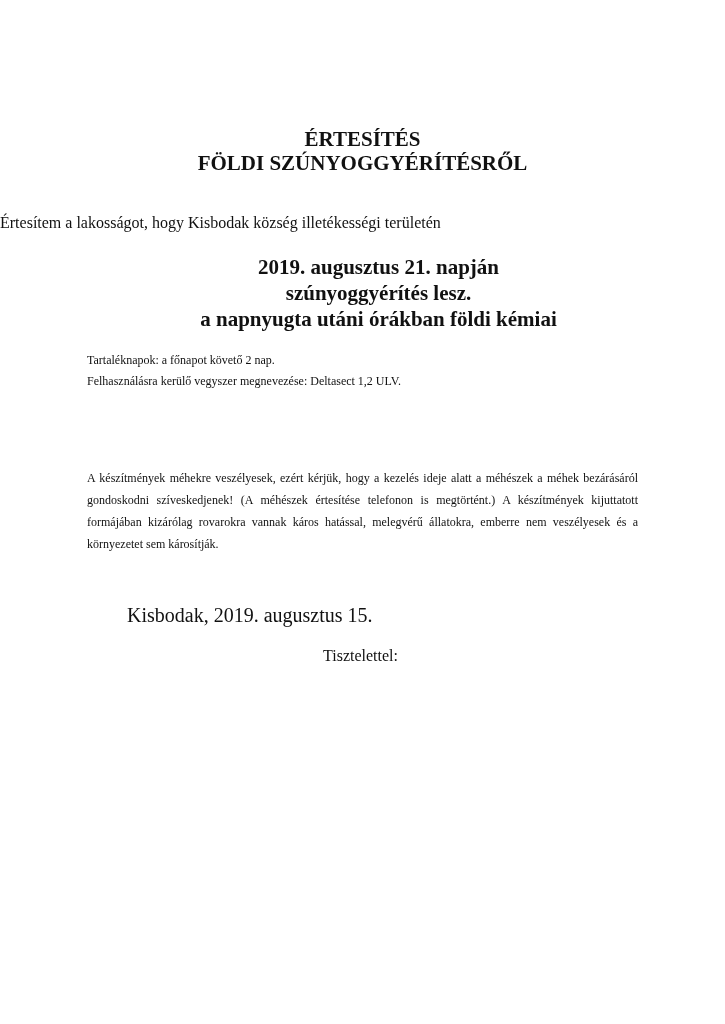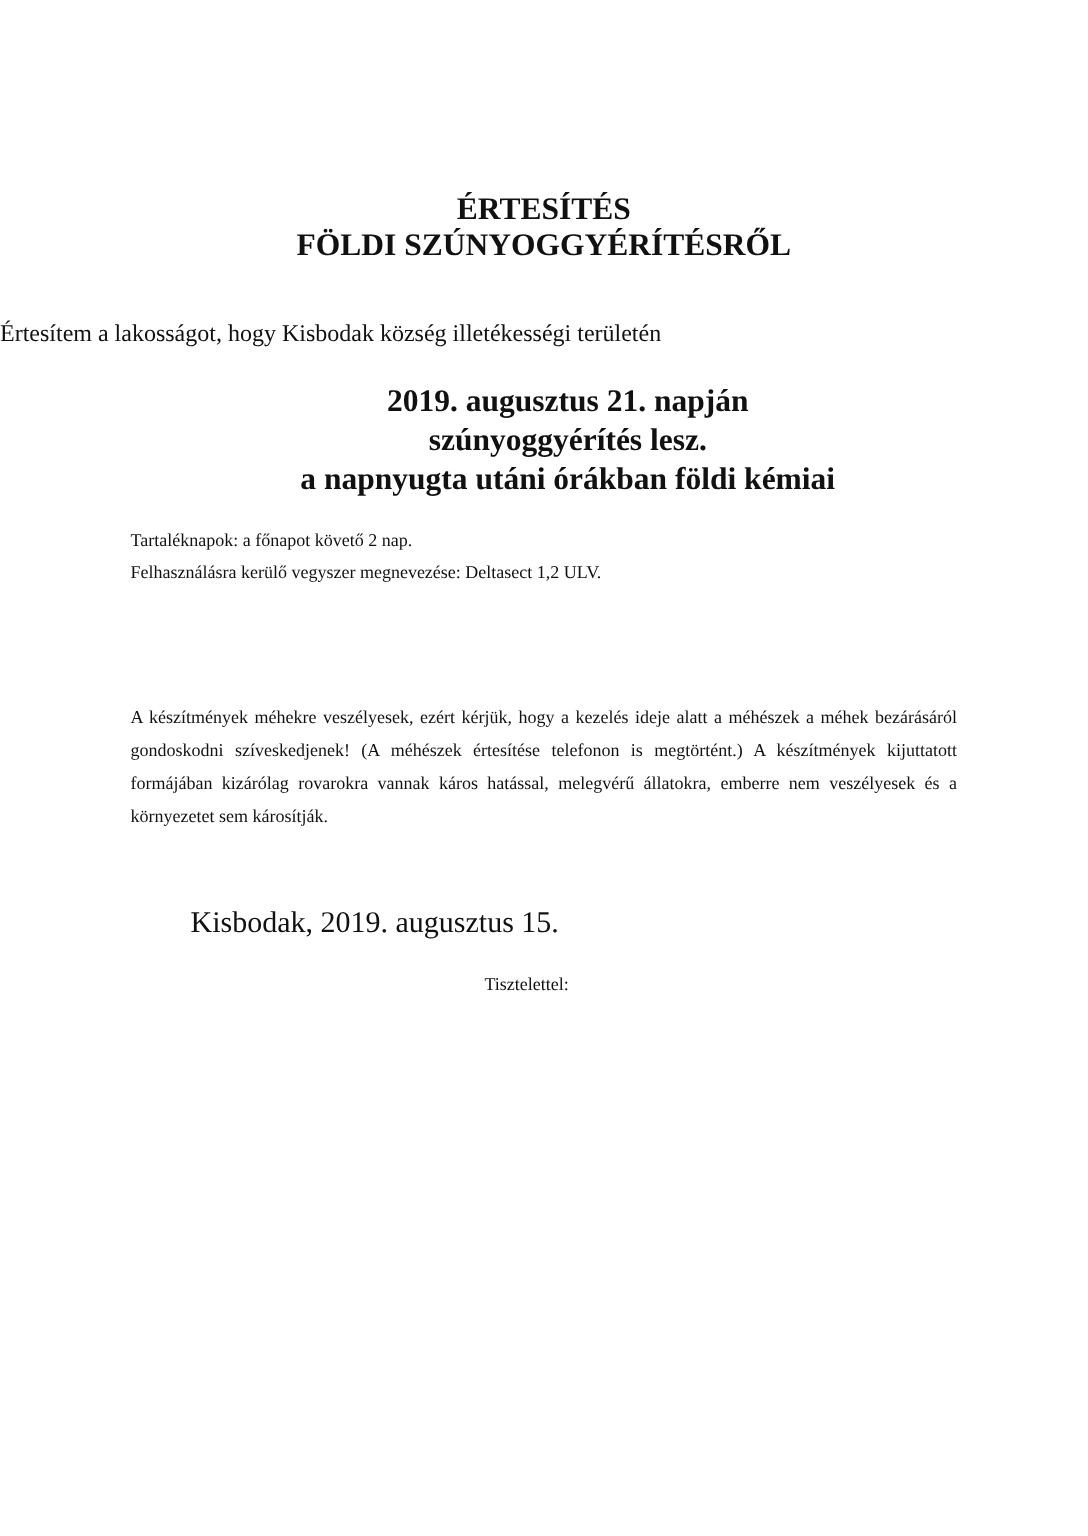--- a/index.html
+++ b/index.html
@@ -78,21 +78,21 @@
       left: 87px;
       top: 605px;
       font-size: 20px;
       line-height: 20px;
       margin-left: 40px;
     }
     .closing {
       position: absolute;
       left: 323px;
       top: 646px;
-      font-size: 12px;
+      font-size: 16px;
       line-height: 20px;
     }
     .signature {
       position: absolute;
       left: 458px;
       top: 708px;
       font-size: 16px;
       line-height: 20px;
     }
   </style>

